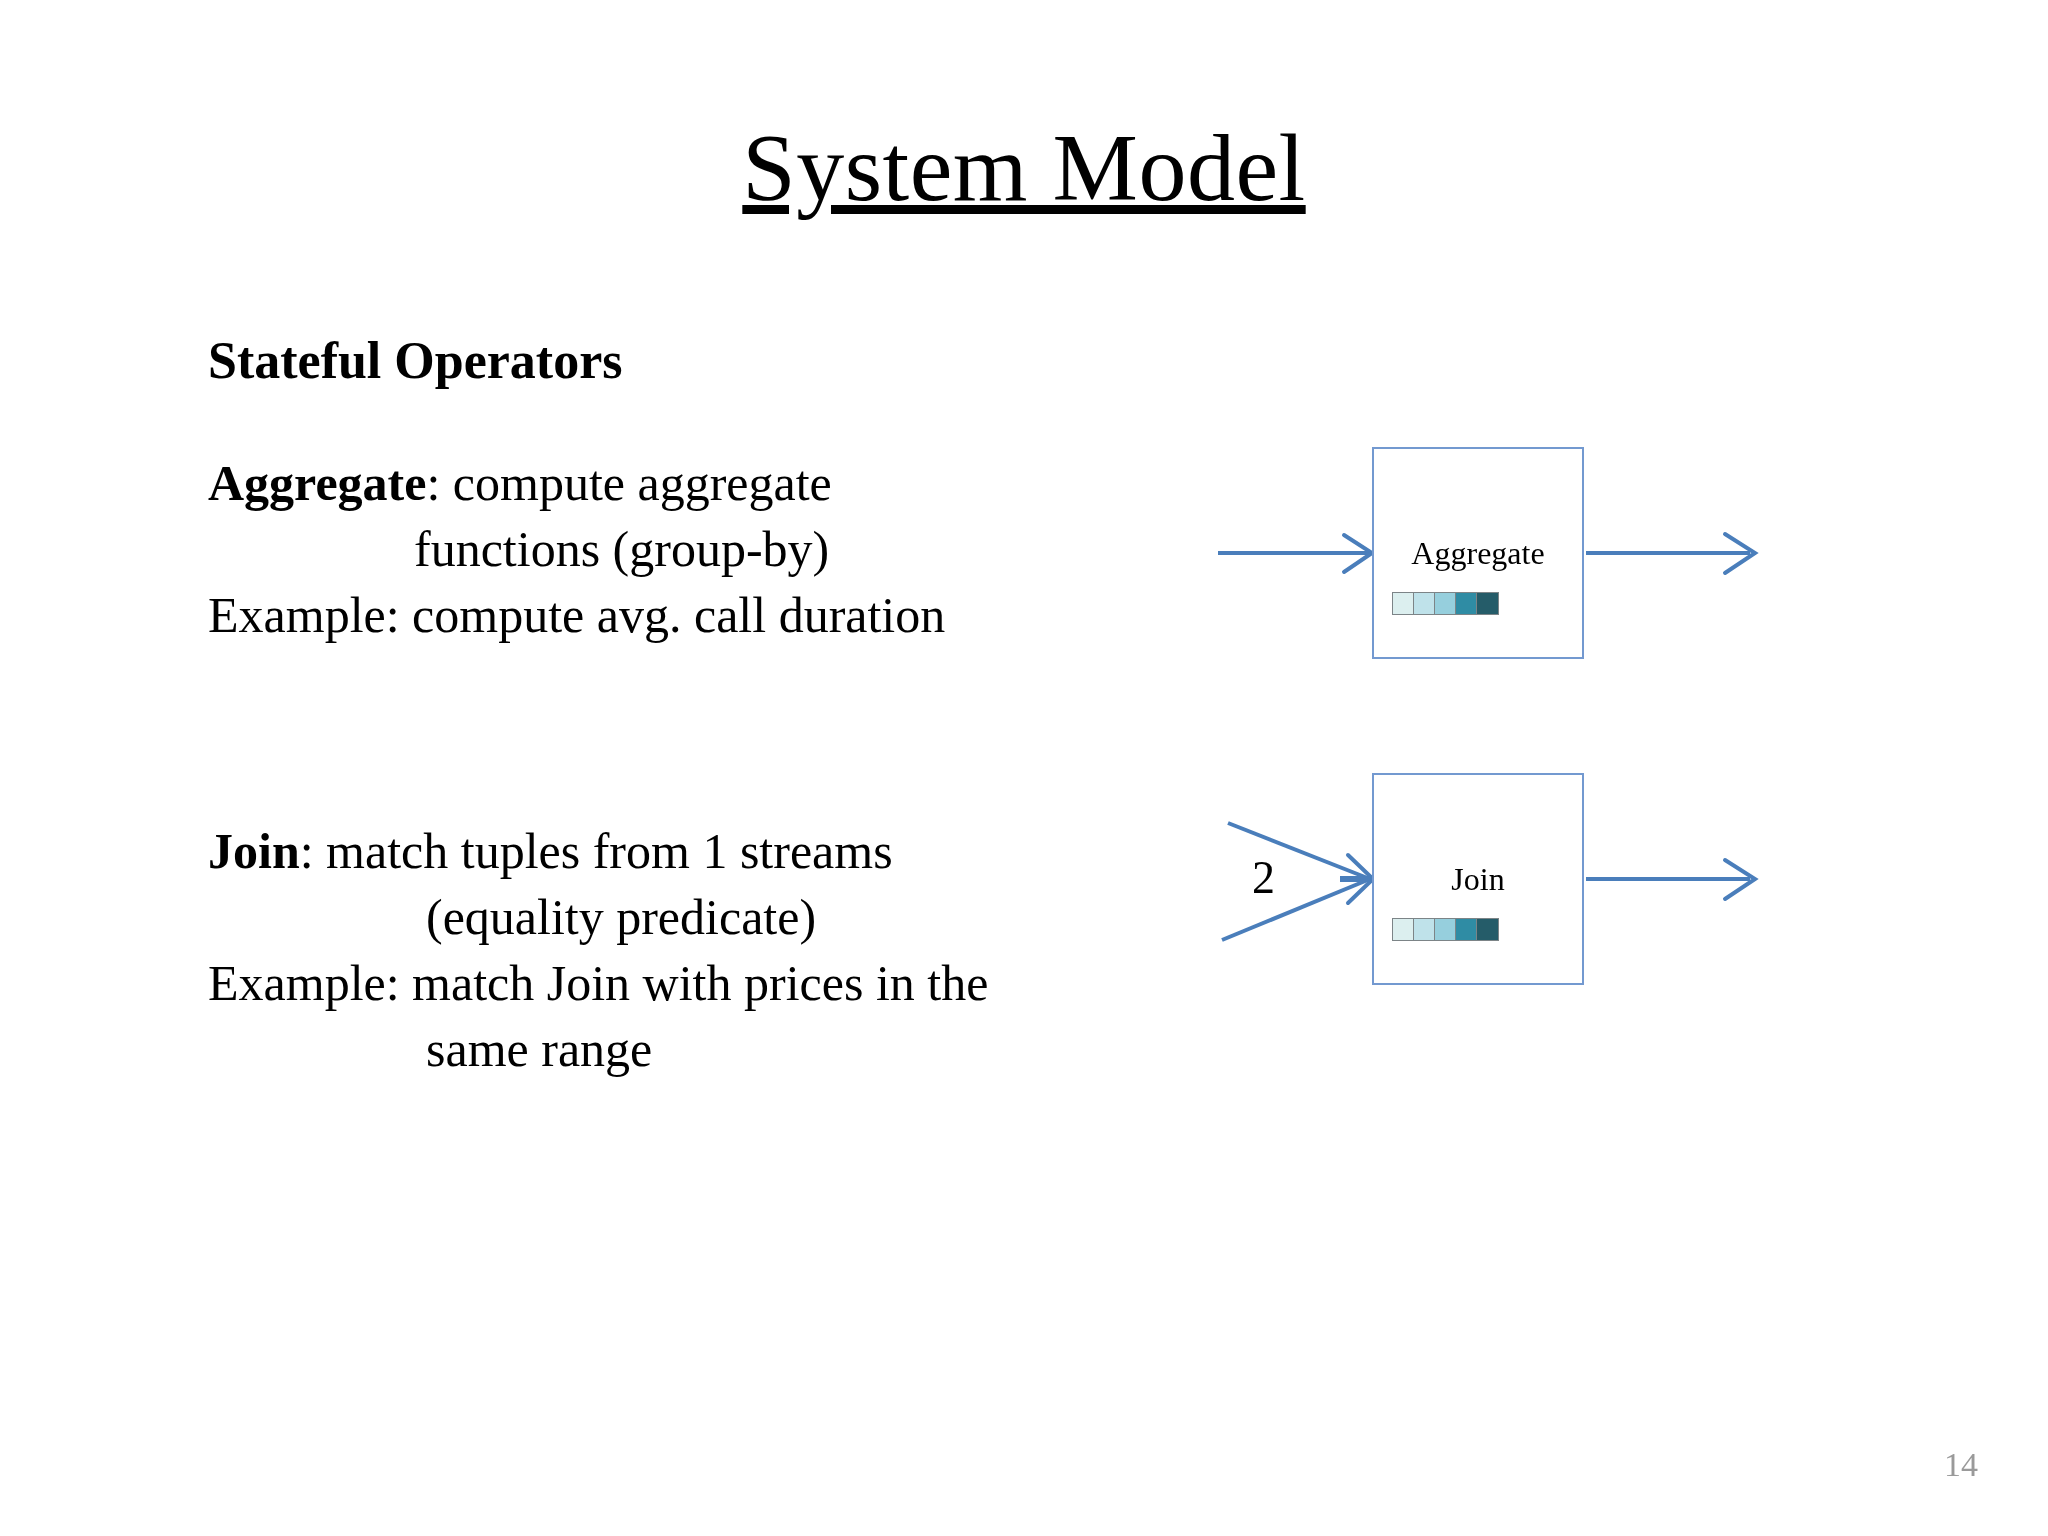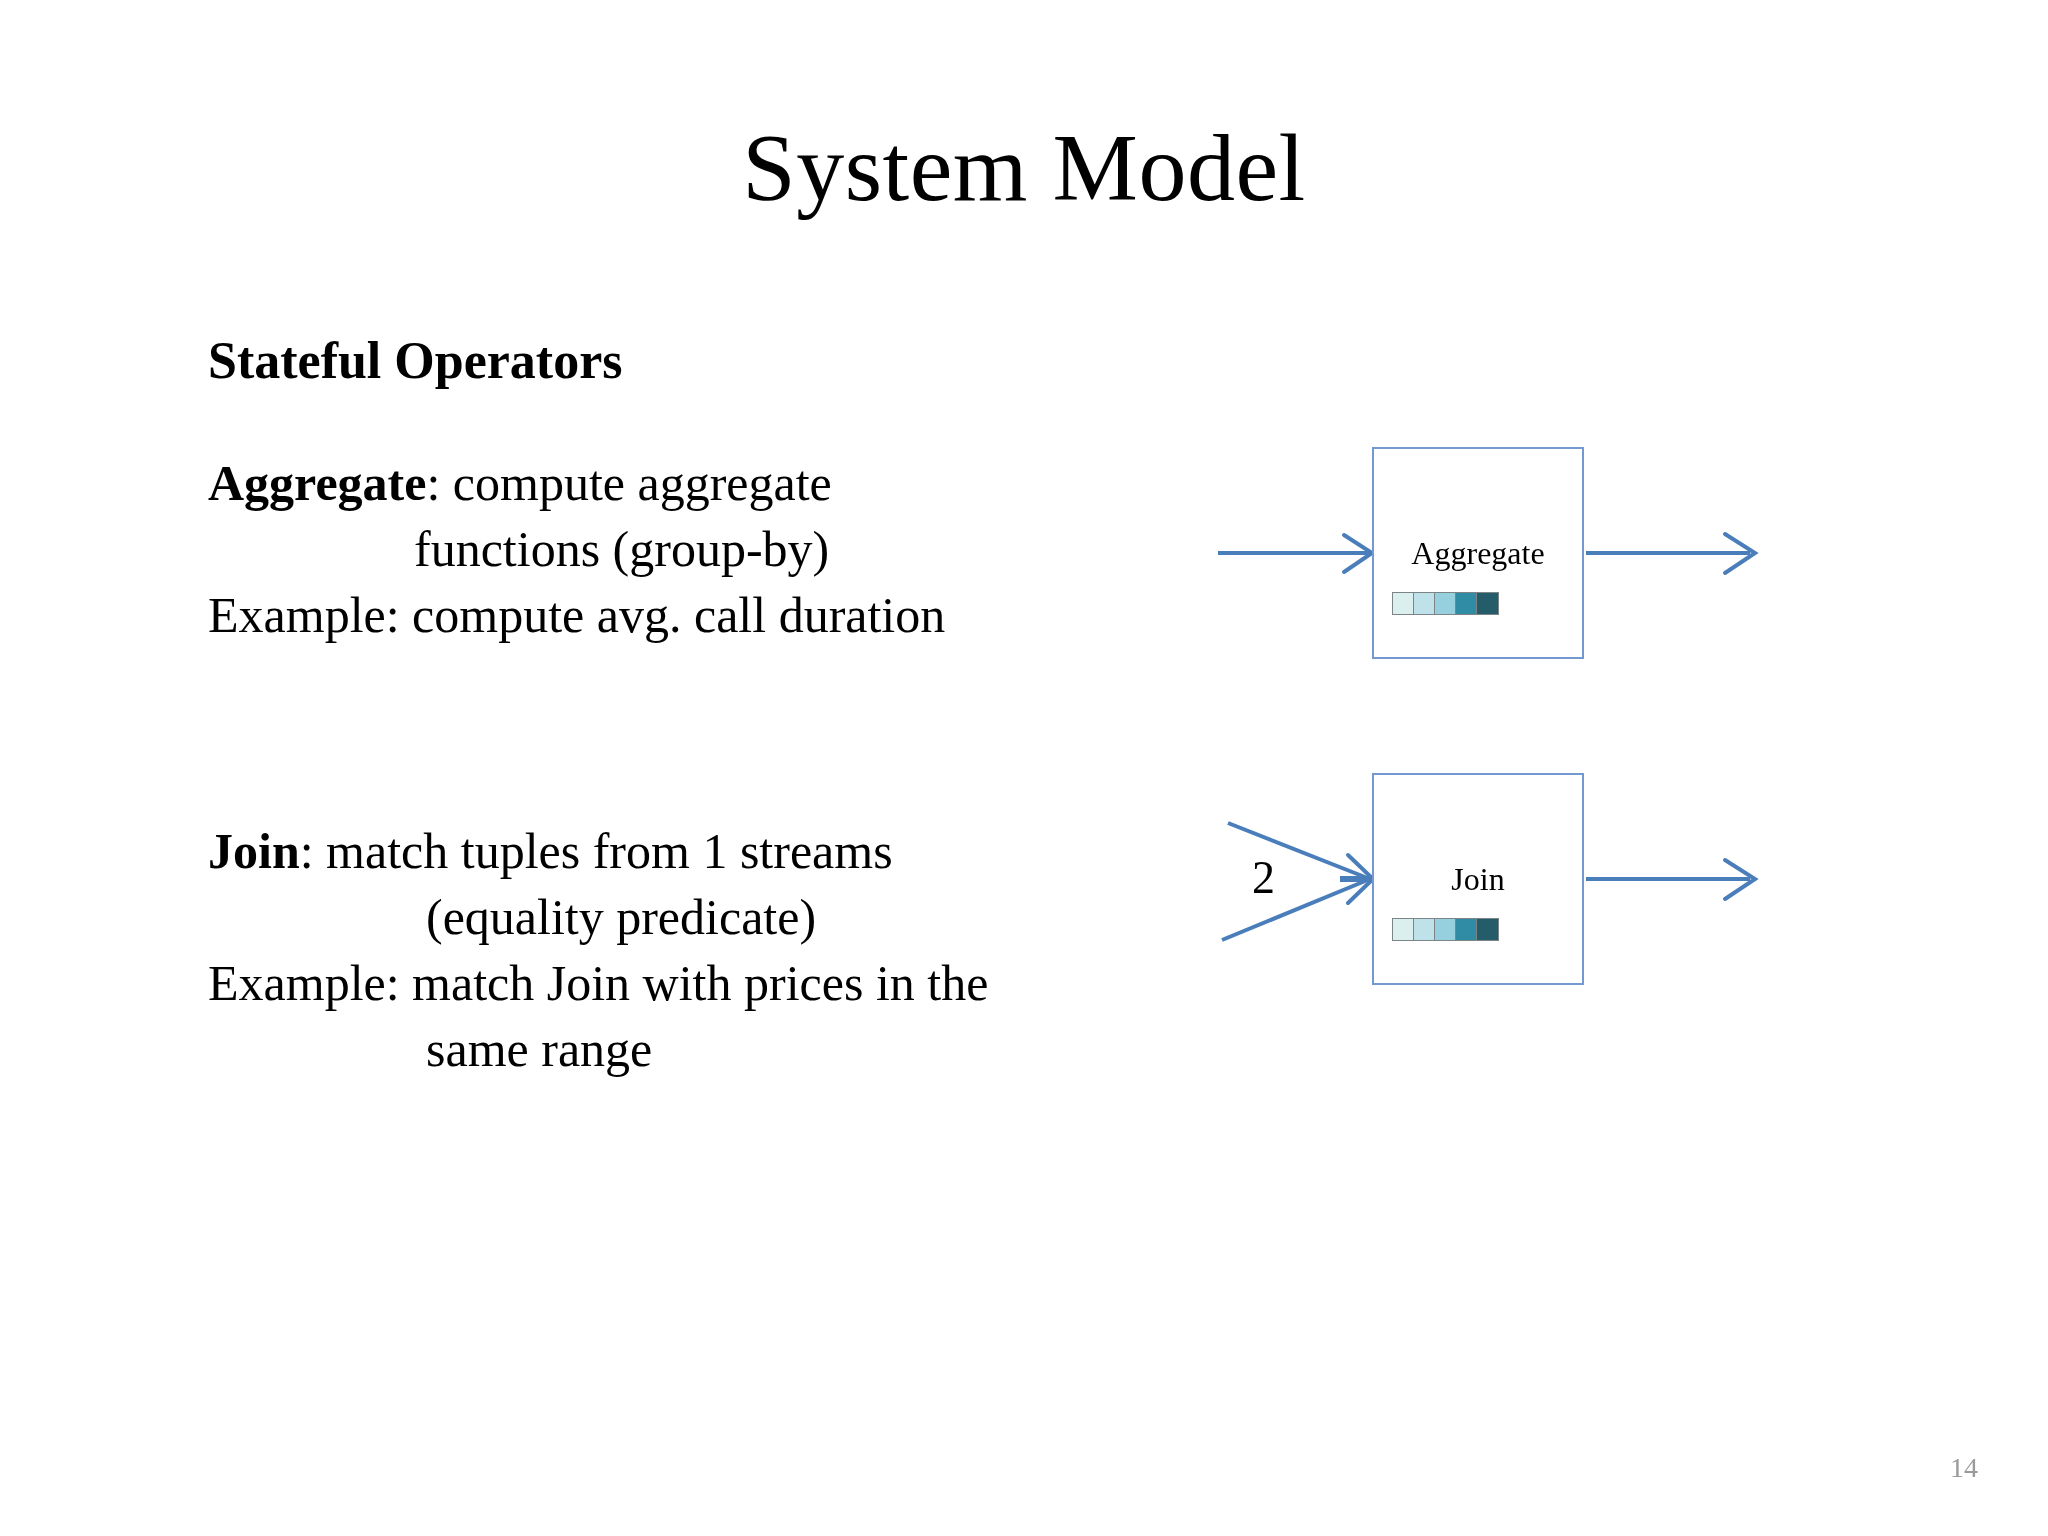--- a/index.html
+++ b/index.html
@@ -28,20 +28,21 @@
     top: 118px;
     left: 0;
     width: 2048px;
     text-align: center;
     font-size: 96px;
     line-height: 1.05;
     font-weight: 400;
     letter-spacing: 0.5px;
     color: #000000;
     font-family: "Liberation Serif", "DejaVu Serif", serif;
+    text-decoration: underline;
   }
 
   
   .body-col {
     position: absolute;
     left: 208px;
     top: 330px;
     width: 1010px;
   }
 
@@ -136,21 +137,21 @@
     line-height: 1;
     font-family: "Liberation Serif", "DejaVu Serif", serif;
     color: #000000;
   }
 
   
   .page-number {
     position: absolute;
     right: 70px;
     bottom: 52px;
-    font-size: 28px;
+    font-size: 34px;
     color: #9a9a9a;
     font-family: "Liberation Serif", "DejaVu Serif", serif;
   }
 </style>
 </head>
 <body>
 
 <div class="slide">
 
   <div class="slide-title">System Model</div>

